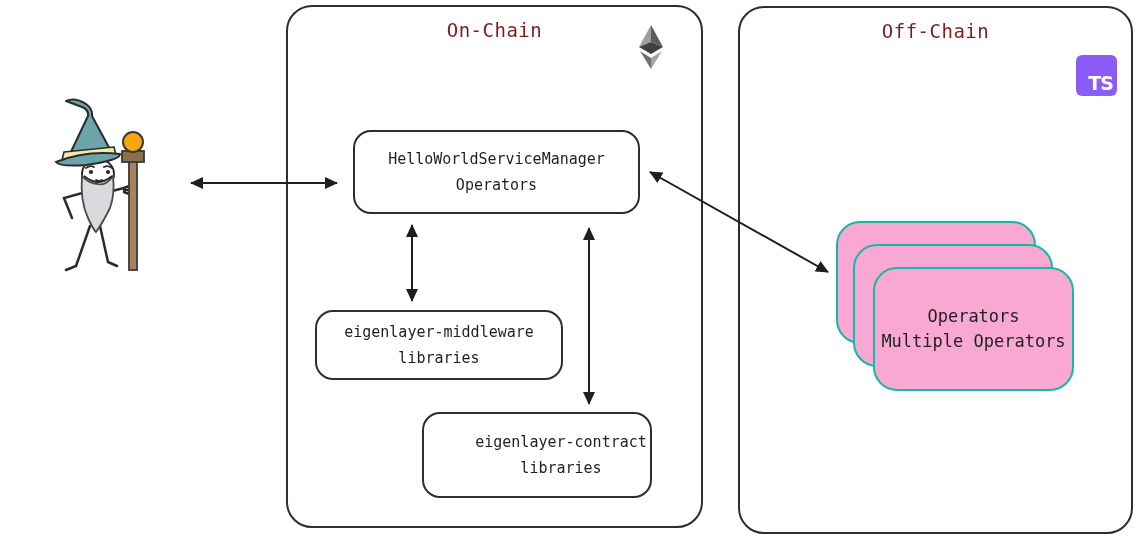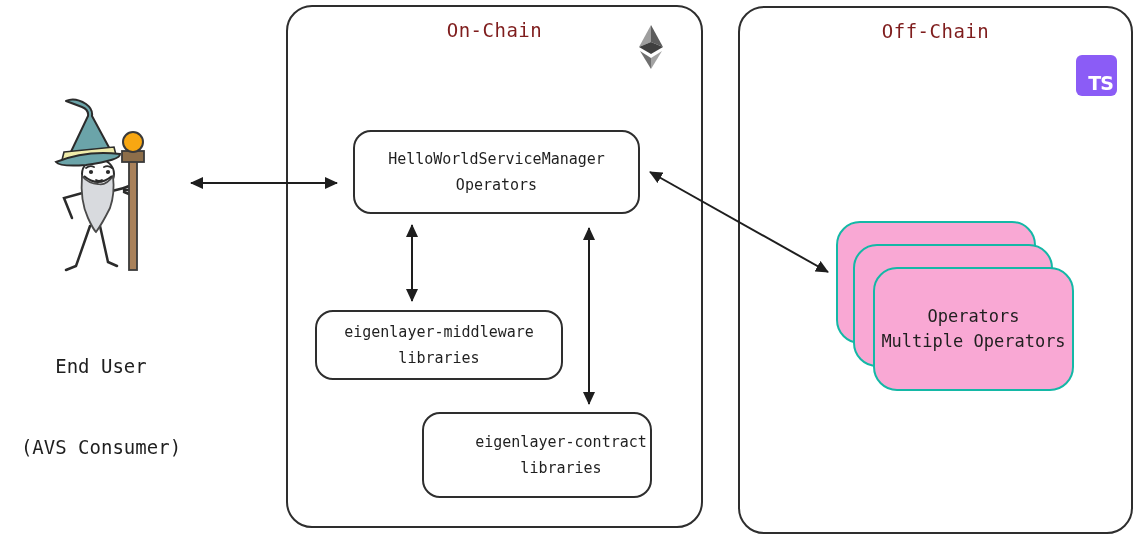--- a/index.html
+++ b/index.html
@@ -147,24 +147,20 @@
 
     <path d="M64,80 Q78,92 92,80" fill="none" stroke="#2b2b2b" stroke-width="2"></path>
 
     <g>
       <path d="M48,62 L68,20 Q69,14 62,11 L46,5 Q55,1 66,8 Q73,13 72,20 L92,57 Z" fill="#6ba4a9" stroke="#2b2b2b" stroke-width="2" stroke-linejoin="round"></path>
       <path d="M44,56 L94,51 L96,59 L42,64 Z" fill="#f0ecaa" stroke="#2b2b2b" stroke-width="1.6"></path>
       <path d="M36,66 Q66,54 100,58 Q101,64 66,69 Q40,71 36,66 Z" fill="#6ba4a9" stroke="#2b2b2b" stroke-width="2"></path>
     </g>
   </svg>
 
-  <div class="end-user-label">
-    <div>End User</div>
-    <div>(AVS Consumer)</div>
-  </div>
 
   <div class="group-box on-chain">
     <div class="group-title">On-Chain</div>
     <svg class="eth-badge" width="30" height="46" viewBox="0 0 30 46">
       <polygon points="15,1 3,23 15,18" fill="#9e9e9e"></polygon>
       <polygon points="15,1 27,23 15,18" fill="#5c5c5c"></polygon>
       <polygon points="3,23 15,18 27,23 15,30" fill="#3f3f3f"></polygon>
       <polygon points="4,27 15,34 15,45" fill="#6f6f6f"></polygon>
       <polygon points="26,27 15,34 15,45" fill="#a3a3a3"></polygon>
     </svg>

